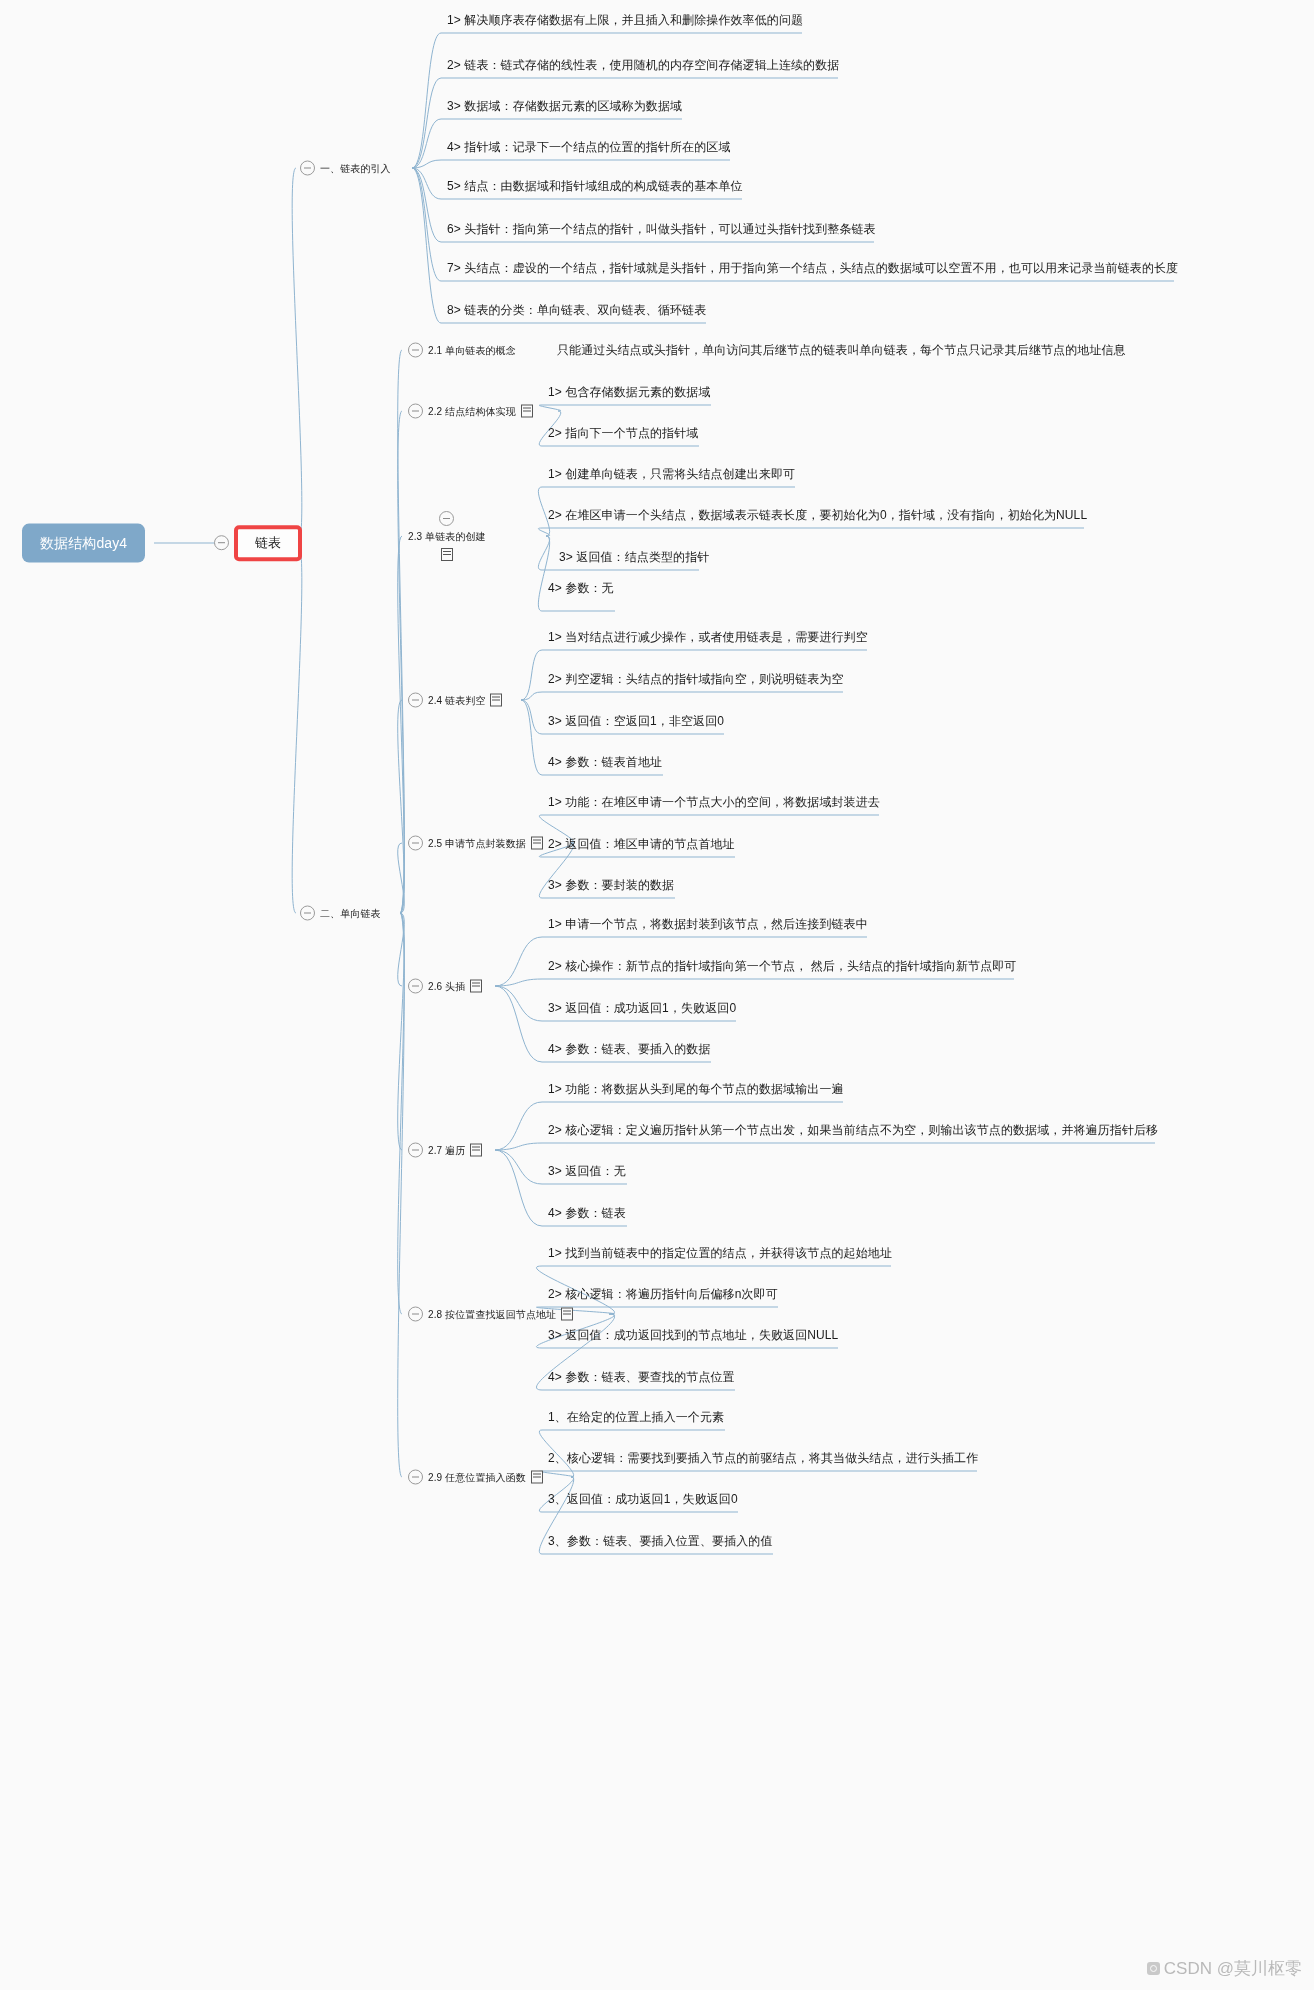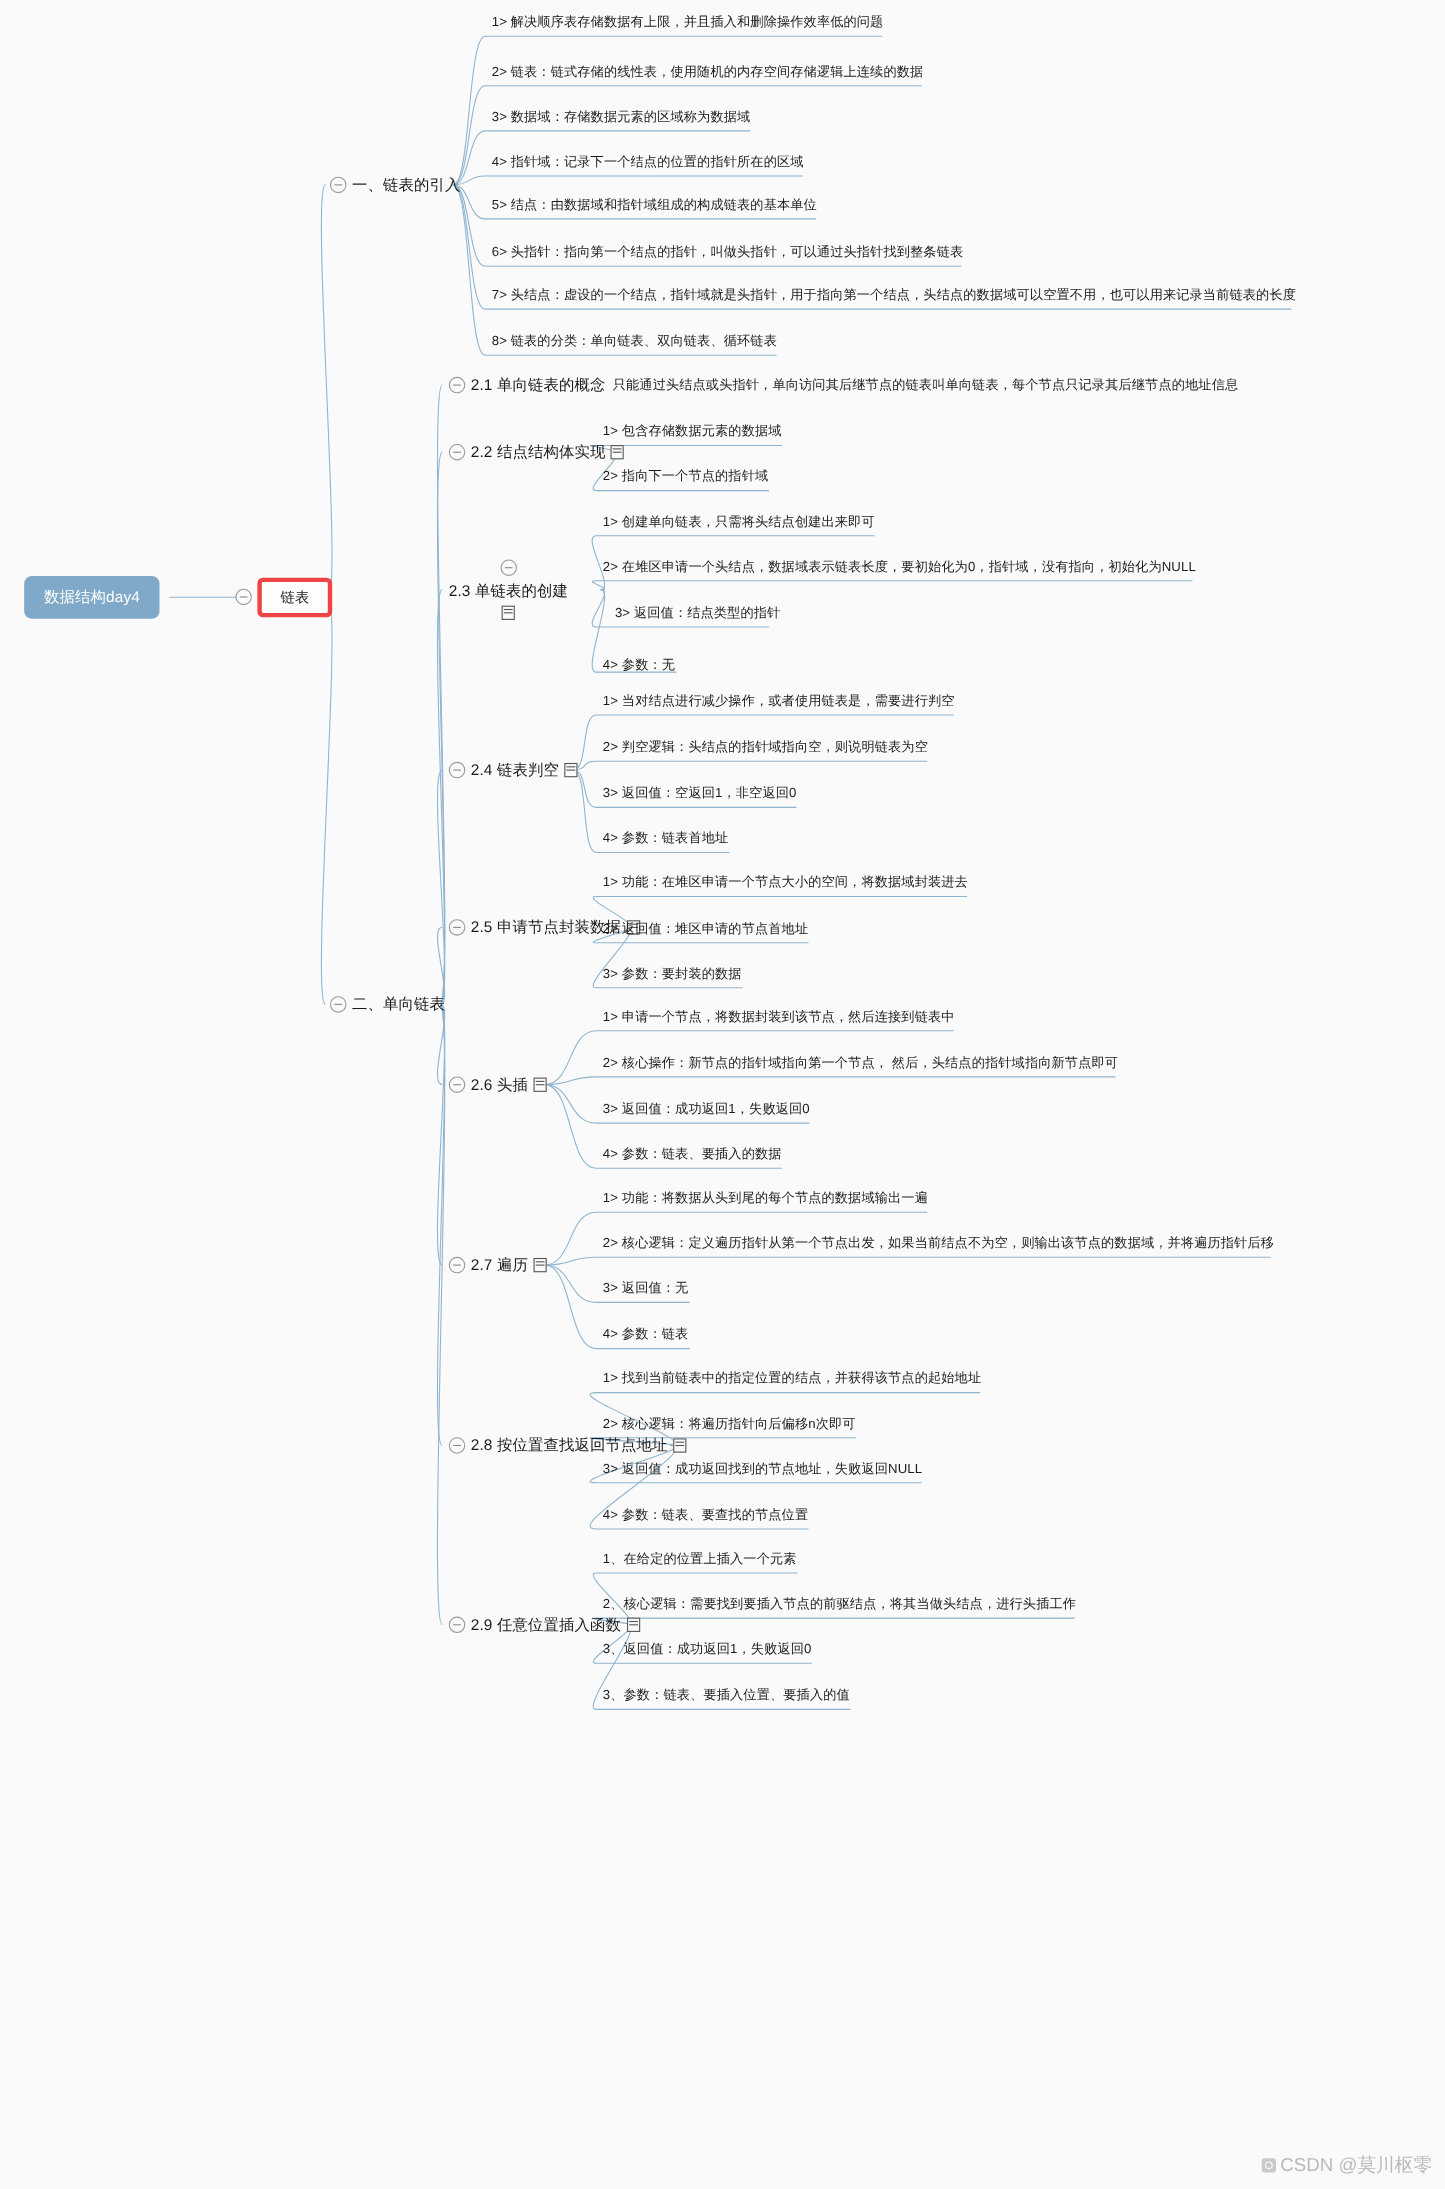--- a/index.html
+++ b/index.html
@@ -95,21 +95,21 @@
     content: "";
     position: absolute;
     left: 1px;
     right: 1px;
     height: 1px;
     background: #555;
   }
   .note-icon::before { top: 2px; }
   .note-icon::after  { top: 5px; }
 
-  .lv2 { font-size: 14px; text-align: right; }
+  .lv2 { font-size: 10px; text-align: right; }
   .leaf { font-size: 12px; color: #1b1b1b; }
 
   .watermark {
     position: absolute;
     right: 12px;
     bottom: 10px;
     font-size: 17px;
     color: #b9b9b9;
     display: flex;
     align-items: center;
@@ -252,21 +252,21 @@
       </div>
       <div class="node leaf" style="left: 548px; top: 474px;">
         <span class="">1&gt; 创建单向链表，只需将头结点创建出来即可</span>
       </div>
       <div class="node leaf" style="left: 548px; top: 515px;">
         <span class="">2&gt; 在堆区申请一个头结点，数据域表示链表长度，要初始化为0，指针域，没有指向，初始化为NULL</span>
       </div>
       <div class="node leaf" style="left: 548px; top: 557px; padding-left: 11px;">
         <span class="">3&gt; 返回值：结点类型的指针</span>
       </div>
-      <div class="node leaf" style="left: 548px; top: 604px; align-items: center;">
+      <div class="node leaf" style="left: 548px; top: 588px; align-items: center;">
         <span class="">4&gt; 参数：无</span>
       </div>
       <div class="node lv2" style="left: 408px; top: 700px;">
         <span class="toggle"></span>
         <span class="">2.4 链表判空</span>
         <span class="note-icon"></span>
       </div>
       <div class="node leaf" style="left: 548px; top: 637px;">
         <span class="">1&gt; 当对结点进行减少操作，或者使用链表是，需要进行判空</span>
       </div>

